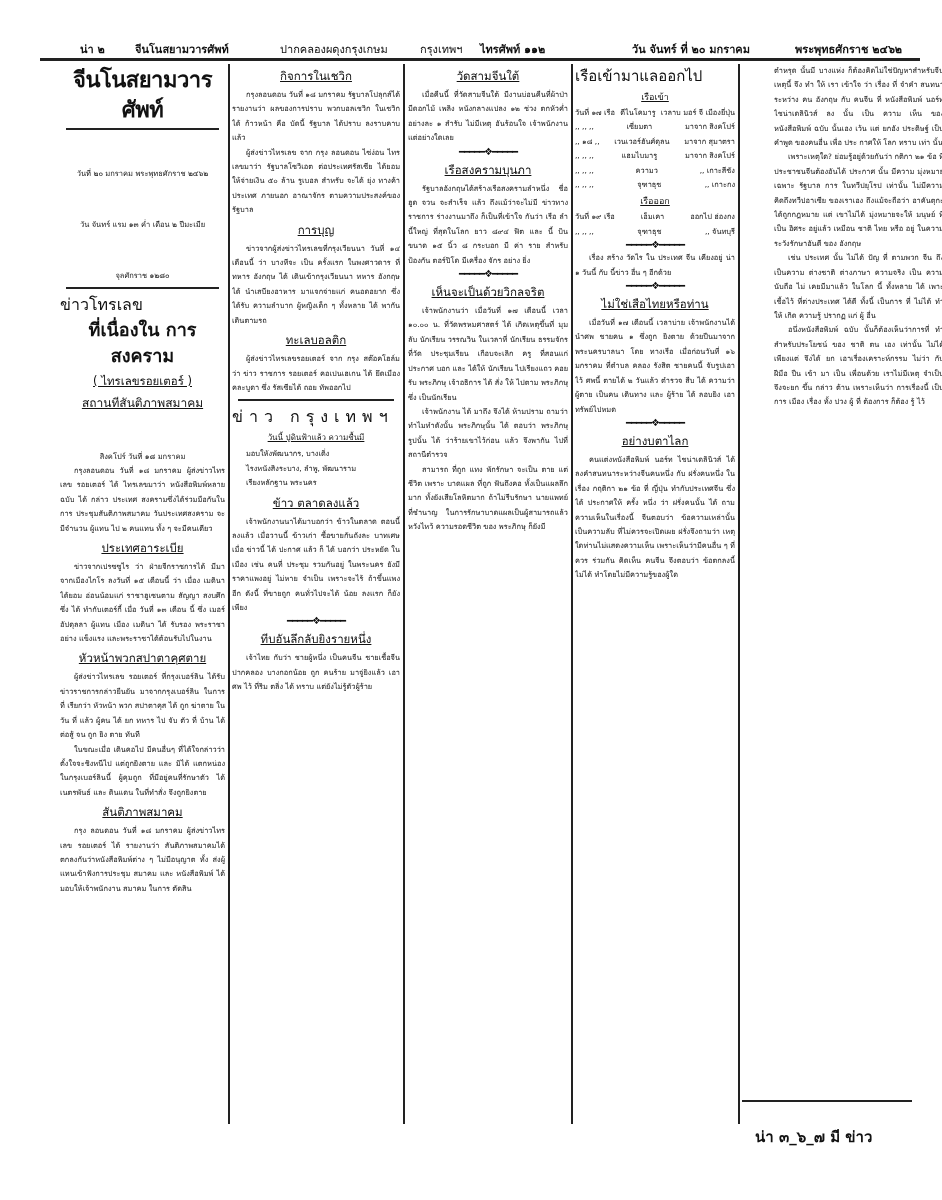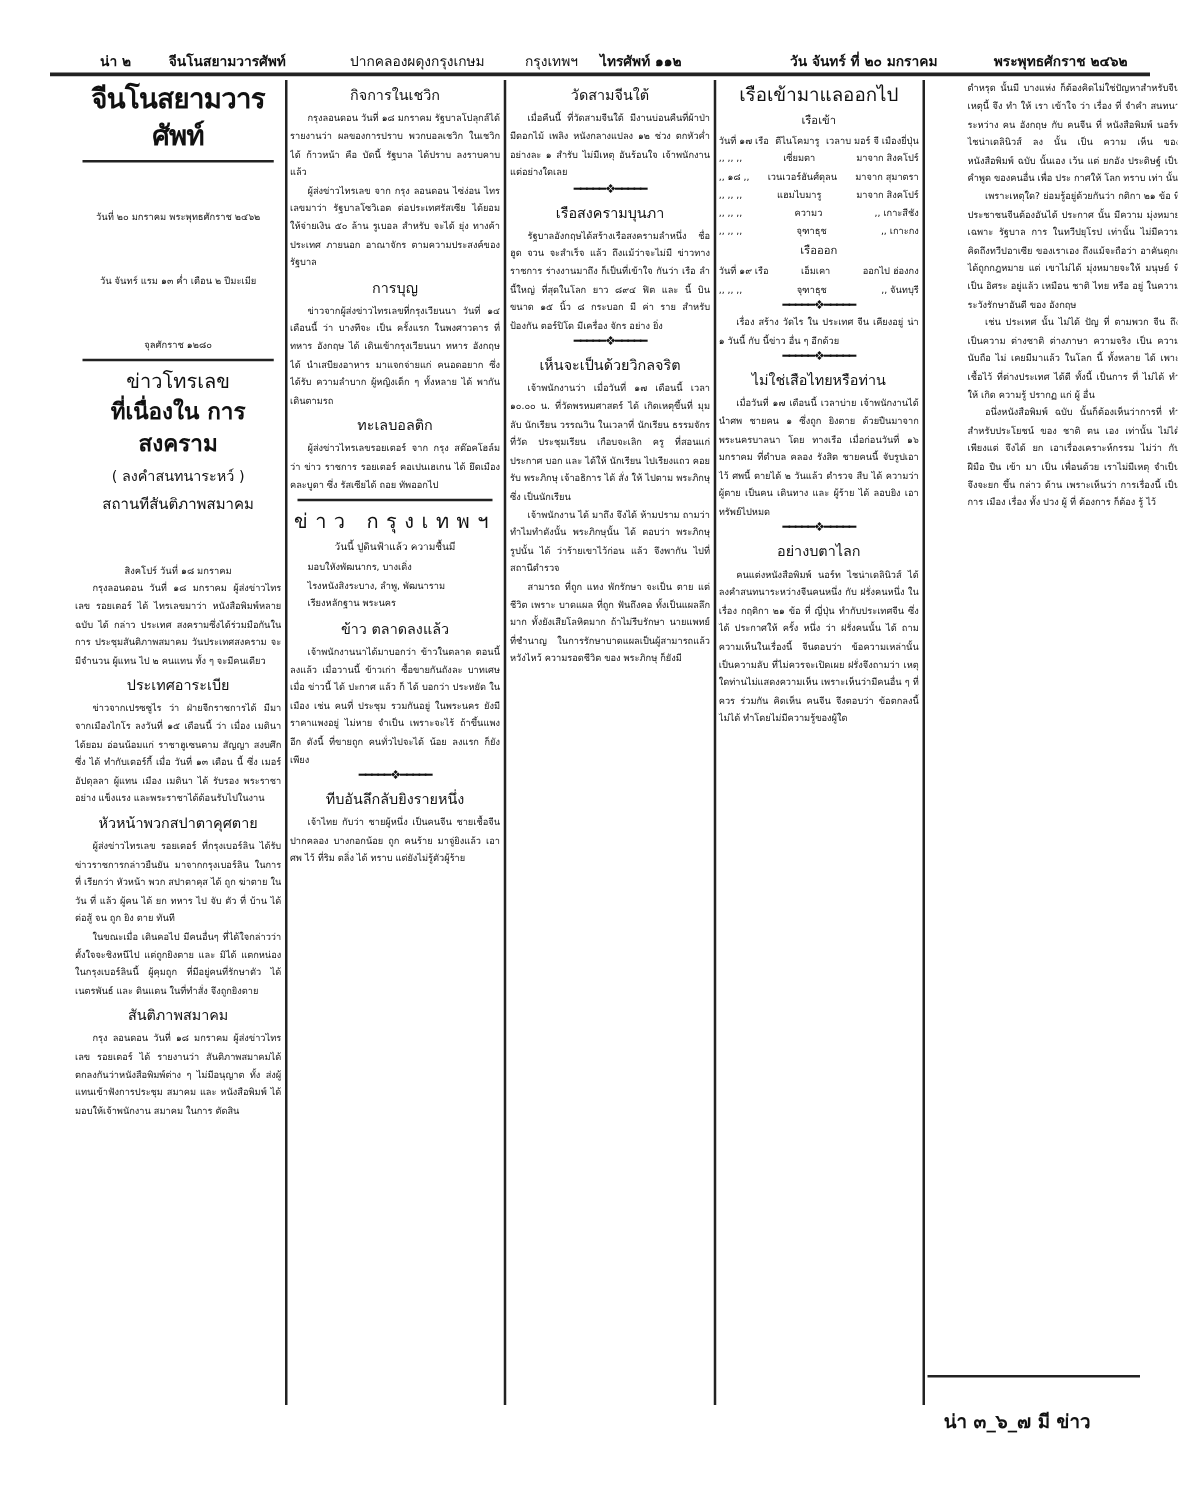--- a/index.html
+++ b/index.html
@@ -12,22 +12,22 @@
   .col { position:absolute; top:64px; font-size:7.4px; line-height:14.4px; overflow:hidden;
          text-align:justify; }
   .vline { position:absolute; top:64px; width:2px; background:#222; }
   .c1 { left:60px; width:165px; height:1060px; }
   .c2 { left:232px; width:168px; height:1060px; }
   .c3 { left:408px; width:160px; height:1060px; }
   .c4 { left:575px; width:160px; height:1060px; }
   .c5 { left:742px; width:170px; height:1060px;margin-left:32px; }
   .title-big { font-size:22px; font-weight:bold; text-align:center; line-height:30px;
                font-family:"DejaVu Serif", serif; letter-spacing:-0.5px; }
-  .h { text-align:center; font-size:11.5px; line-height:20px; margin:2px 0; }
-  .h-lg { font-size:16px; line-height:24px; text-align:center; }
+  .h { text-align:center; font-size:11.5px; line-height:20px; margin:2px 0;text-decoration:underline; }
+  .h-lg { font-size:16px; line-height:24px; }
   .h-xl { font-size:18px; line-height:26px; text-align:center; font-weight:bold; }
   .dateline { text-align:center; font-size:7.5px; line-height:15px;margin-top:36px; }
   .hr { border-top:2px solid #222; margin:4px 6px; }
   .orn { text-align:center; font-size:10px; line-height:12px; letter-spacing:-1px; }
   p { margin:0; text-indent:14px; }
   .list-row { display:flex; justify-content:space-between; }
   .bottom-note { position:absolute; left:755px; top:1125px; font-size:15px; font-weight:bold; }
   .rule-bottom { position:absolute; left:742px; top:1100px; width:170px; height:2px; background:#222; }
 </style>
 </head>
@@ -51,21 +51,21 @@
 
 <div class="col c1">
   <div class="title-big">จีนโนสยามวารศัพท์</div>
   <div class="hr"></div>
   <div class="dateline">วันที่ ๒๐ มกราคม พระพุทธศักราช ๒๔๖๒</div>
   <div class="dateline">วัน จันทร์ แรม ๑๓ ค่ำ เดือน ๒ ปีมะเมีย</div>
   <div class="dateline">จุลศักราช ๑๒๘๐</div>
   <div class="hr"></div>
   <div class="h-lg">ข่าวโทรเลข</div>
   <div class="h-xl">ที่เนื่องใน การสงคราม</div>
-  <div class="h">( ลงคำสนทนาระหว์ )</div>
+  <div class="h">( ไทรเลขรอยเตอร์ )</div>
   <div class="h" style="font-size:12px">สถานทีสันติภาพสมาคม</div>
   <div class="dateline">สิงคโปร์ วันที่ ๑๘ มกราคม</div>
   <p>กรุงลอนดอน วันที่ ๑๘ มกราคม ผู้ส่งข่าวไทรเลข รอยเตอร์ ได้ ไทรเลขมาว่า หนังสือพิมพ์หลายฉบับ ได้ กล่าว ประเทศ สงครามซึ่งได้ร่วมมือกันในการ ประชุมสันติภาพสมาคม วันประเทศสงคราม จะมีจำนวน ผู้แทน ไป ๒ คนแทน ทั้ง ๆ จะมีคนเดียว</p>
   <div class="h">ประเทศอาระเบีย</div>
   <p>ข่าวจากเปรซซูไร ว่า ฝ่ายจีกราชการได้ มีมาจากเมืองไกโร ลงวันที่ ๑๕ เดือนนี้ ว่า เมื่อง เมดินา ได้ยอม อ่อนน้อมแก่ ราชาฮูเซนตาม สัญญา สงบศึก ซึ่ง ได้ ทำกับเตอร์กี้ เมื่อ วันที่ ๑๓ เดือน นี้ ซึ่ง เมอร์ อัปดุลลา ผู้แทน เมือง เมดินา ได้ รับรอง พระราชา อย่าง แข็งแรง และพระราชาได้ต้อนรับไปในงาน</p>
   <div class="h">หัวหน้าพวกสปาตาคุศตาย</div>
   <p>ผู้ส่งข่าวไทรเลข รอยเตอร์ ที่กรุงเบอร์ลิน ได้รับข่าวราชการกล่าวยืนยัน มาจากกรุงเบอร์ลิน ในการที่ เรียกว่า หัวหน้า พวก สปาตาคุส ได้ ถูก ฆ่าตาย ในวัน ที่ แล้ว ผู้คน ได้ ยก ทหาร ไป จับ ตัว ที่ บ้าน ได้ ต่อสู้ จน ถูก ยิง ตาย ทันที</p>
   <p>ในขณะเมื่อ เดินคอไป มีคนอื่นๆ ที่ได้ใจกล่าวว่า ตั้งใจจะชิงหนีไป แต่ถูกยิงตาย และ มิได้ แตกหน่อง ในกรุงเบอร์ลินนี้ ผู้คุมถูก ที่มีอยู่คนที่รักษาตัว ได้ เนตรพันธ์ และ ดินแดน ในที่ทำสั่ง จึงถูกยิงตาย</p>
   <div class="h">สันติภาพสมาคม</div>
   <p>กรุง ลอนดอน วันที่ ๑๘ มกราคม ผู้ส่งข่าวไทรเลข รอยเตอร์ ได้ รายงานว่า สันติภาพสมาคมได้ ตกลงกันว่าหนังสือพิมพ์ต่าง ๆ ไม่มีอนุญาต ทั้ง ส่งผู้แทนเข้าฟังการประชุม สมาคม และ หนังสือพิมพ์ ได้ มอบให้เจ้าพนักงาน สมาคม ในการ ตัดสิน</p>

